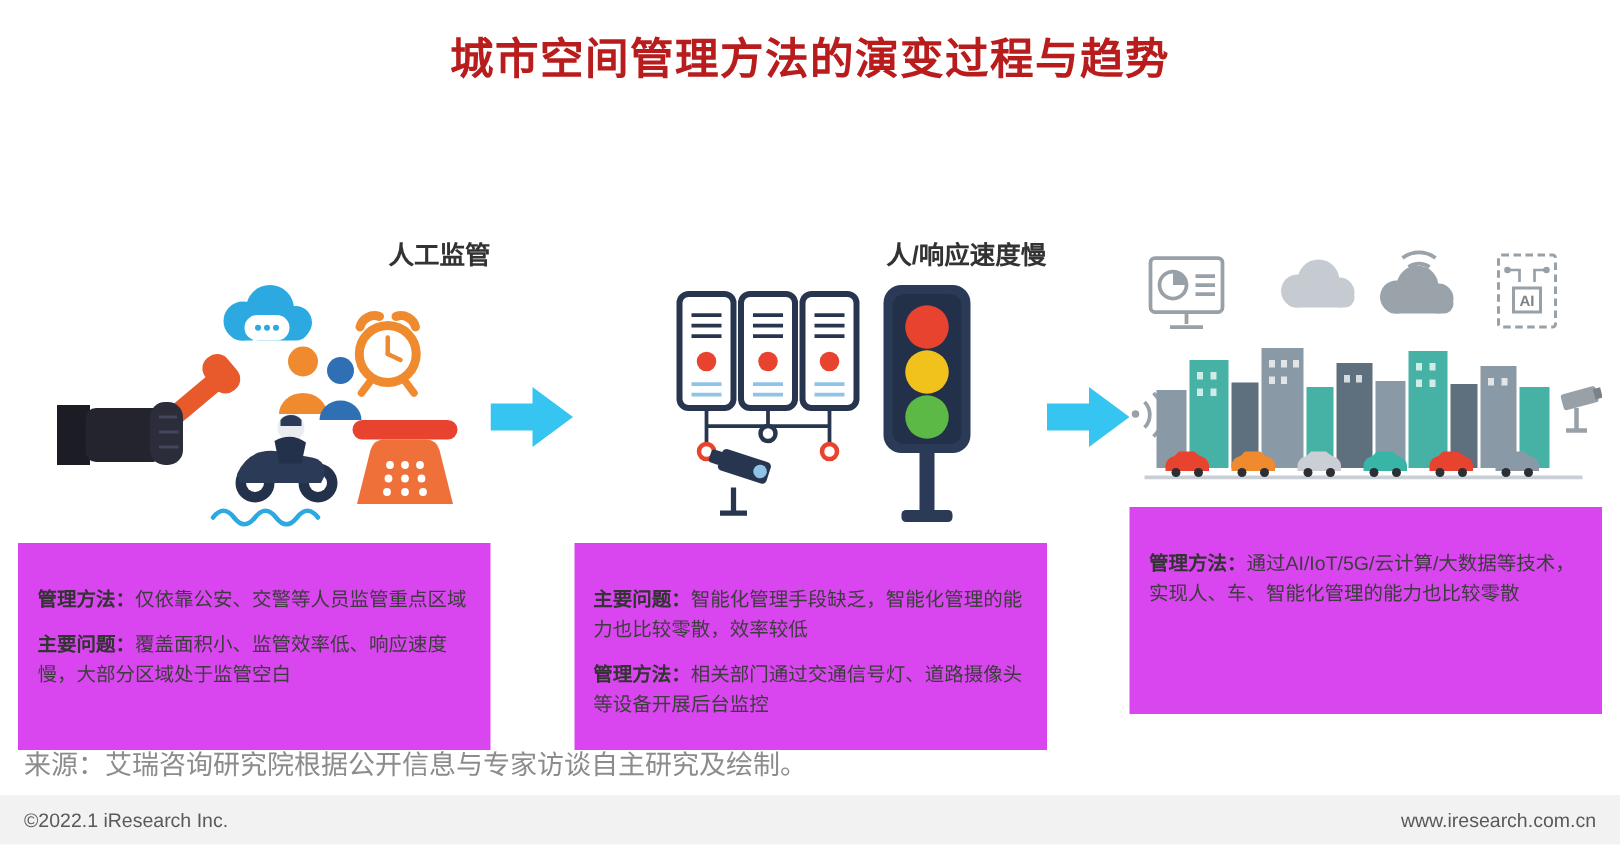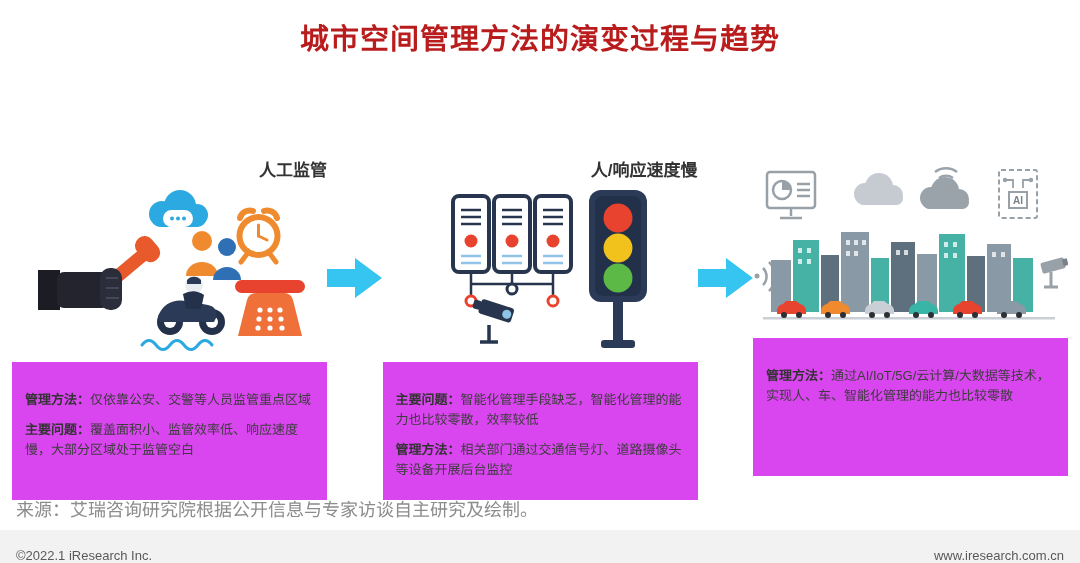--- a/index.html
+++ b/index.html
@@ -34,21 +34,21 @@
   .info-box b { font-weight:bold; color:#333333; }
   .arrow-cell {
     width:55.5px; display:flex; justify-content:center; padding-top:100px;
   }
   .source {
     position:absolute; left:16px; bottom:42px;
     font-size:18px; color:#8c8c8c;
   }
   .footer {
     position:absolute; left:0; bottom:0; width:100%; height:33px;
-    background:#f2f2f2; display:flex; align-items:flex-end;
+    background:#f2f2f2; display:flex; align-items:center;
     justify-content:space-between; padding:0 16px;
     font-size:13px; color:#595959;gap:24px;
   }
 </style>
 </head>
 <body>
 
 <div class="page">
 
   <h1 class="title">城市空间管理方法的演变过程与趋势</h1>

